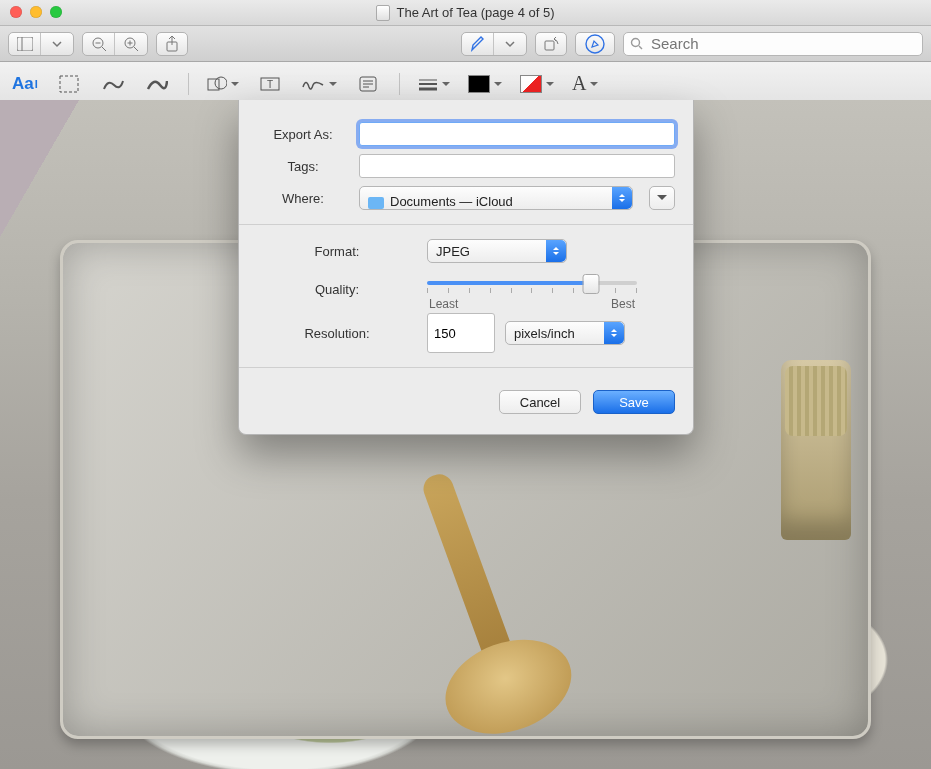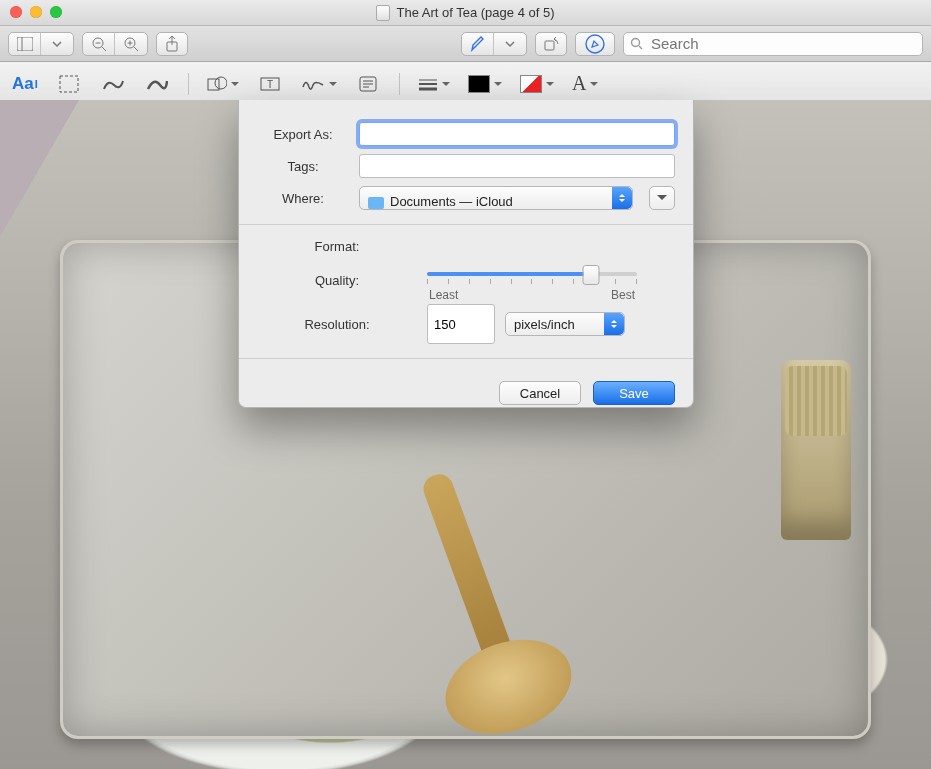--- a/index.html
+++ b/index.html
@@ -280,21 +280,21 @@
     padding: 0 2px;
   }
 
   .res-input {
     width:68px; height:40px;
     background:#fff;border:1px solid #bcbcbc;border-radius:3px;
     padding:0 6px;font-size:13px;
   }
   .buttons {
     display:flex; justify-content:flex-end; gap:12px;
-    padding: 12px 18px 2px 18px;
+    padding: 12px 18px 20px 18px;
   }
   .push {
     min-width:82px; height:24px;
     background: linear-gradient(#fdfdfd,#ededed);
     border:1px solid #b6b6b6; border-radius:5px;
     font-size:13px; color:#222;
   }
   .push.default {
     background: linear-gradient(#6bb0ff,#1a6fe8);
     border-color:#1a61c8; color:#fff; font-weight:500;
@@ -482,20 +482,24 @@
       <span>Documents — iCloud</span>
       <span class="chevind"></span>
     </div>
     <div class="expand-btn"></div>
   </div>
 
   <div class="divider"></div>
 
   <div class="row center">
     <label>Format:</label>
+    <div class="popup" style="min-width:140px">
+      <span>JPEG</span>
+      <span class="chevind"></span>
+    </div>
   </div>
 
   <div class="row center" style="padding-top:8px">
     <label>Quality:</label>
     <div class="slider-wrap" style="max-width:210px">
       <div class="slider-track"></div>
       <div class="slider-thumb"></div>
       <div class="ticks">
         <span></span>
           <span></span>

